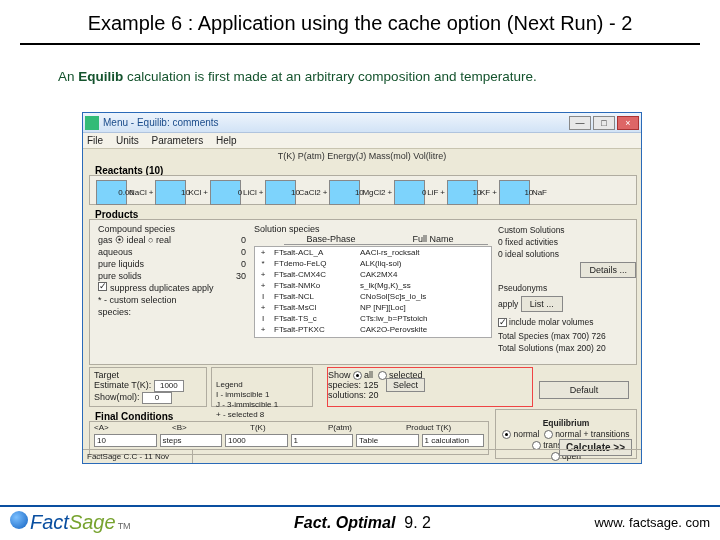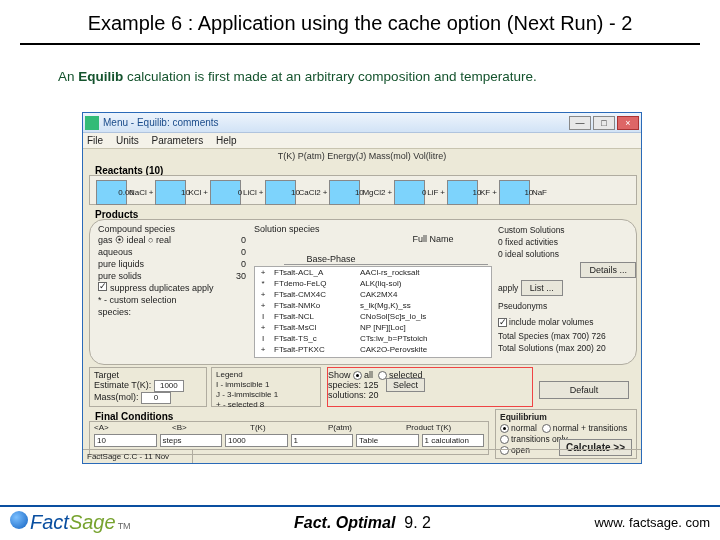--- a/index.html
+++ b/index.html
@@ -81,53 +81,53 @@
     position: absolute;
     border: 1px solid #b0aca0;
     background: #f1efe6;
   }
   
   .grp-react { left: 6px; top: 62px; width: 548px; height: 30px; }
   .react-row { display: flex; align-items: center; padding: 4px 6px; font-size: 9px; gap: 2px; }
   .react-row .amt { width: 22px; height: 25px; background: #7dd3fc; border: 1px solid #888; display: inline-flex; align-items: center; justify-content: center; font-size: 8px; padding-left: 29px; }
   .react-row .sp { font-size: 8px; }
   
-  .grp-prod { left: 6px; top: 106px; width: 548px; height: 146px; border-radius: 15px; }
+  .grp-prod { left: 6px; top: 106px; width: 548px; height: 146px; }
   .compound { position: absolute; left: 4px; top: 4px; width: 156px; font-size: 9px; }
   .compound .row { display: flex; justify-content: space-between; padding: 0 4px; line-height: 12px; }
   .compound .chk { width: 9px; height: 9px; border: 1px solid #666; background:#fff; display:inline-block; margin-right:3px; position:relative; }
   .compound .chk.on::after { content:"✓"; position:absolute; left:0; top:-3px; font-size:9px; }
   .soln { position: absolute; left: 164px; top: 4px; width: 238px; }
   .soln .hdr { display: flex; font-size: 9px; }
   .soln .hdr .c1 { width: 30px; }
-  .soln .hdr .c2 { width: 94px; text-align:center; border-bottom:1px solid #999;margin-top:20px; }
+  .soln .hdr .c2 { width: 94px; text-align:center; border-bottom:1px solid #999; }
   .soln .hdr .c3 { width: 110px; text-align:center; border-bottom:1px solid #999; }
   .soln-list { height: 92px; overflow: hidden; border: 1px solid #aaa; background:#fff; margin-top:1px; }
   .soln-list .srow { display:flex; font-size:8px; line-height:11px; }
   .soln-list .srow .m { width: 16px; text-align:center; }
   .soln-list .srow .b { width: 86px; padding-left:3px; }
   .soln-list .srow .f { flex:1; padding-left:3px; }
   .custom { position: absolute; left: 408px; top: 4px; width: 138px; font-size: 8.5px; line-height: 12px; }
   .custom .btn { border:1px solid #888; background:#e8e6da; display:inline-block; padding:1px 8px; margin-top:2px; font-size:9px; }
   .custom .chk { width:9px; height:9px; border:1px solid #666; background:#fff; display:inline-block; margin-right:2px; position:relative; vertical-align:middle;}
   .custom .chk.on::after{content:"✓"; position:absolute; left:0; top:-3px; font-size:9px;}
   .target { position: absolute; left: 6px; top: 254px; width: 118px; height: 40px; border:1px solid #b0aca0; padding:2px 4px; font-size:9px; }
   .target .fld { width:30px; height:12px; background:#fff; border:1px solid #888; display:inline-block; font-size:8px; text-align:center; }
-  .legend { position:absolute; left:128px; top:254px; width:110px; height:40px; border:1px solid #b0aca0; padding:2px 4px; font-size:8px; line-height:10px; }
+  .legend { position:absolute; left:128px; top:254px; width:102px; height:40px; border:1px solid #b0aca0; padding:12px 4px; font-size:8px; line-height:10px; }
   .show { position:absolute; left:244px; top:254px; width:206px; height:40px; border:1px solid #ef4444; padding:2px 0; font-size:9px; }
   .radio { width:9px; height:9px; border:1px solid #666; border-radius:50%; background:#fff; display:inline-block; margin-right:2px; position:relative; vertical-align:middle;}
   .radio.on::after{content:""; position:absolute; left:2px; top:2px; width:3px; height:3px; background:#000; border-radius:50%;}
   .dflt { position:absolute; left:456px; top:268px; width:90px; height:18px; border:1px solid #888; background:#e8e6da; display:flex; align-items:center; justify-content:center; font-size:9px; }
   
   .final { position:absolute; left:6px; top:308px; width:400px; height:34px; border:1px solid #b0aca0; font-size:9px; }
   .final .hdr { display:flex; font-size:8px; padding:1px 4px; }
   .final .hdr span { flex:1; }
   .final .row { display:flex; padding:1px 4px; align-items:center; gap:3px;}
   .final .cell { background:#fff; border:1px solid #888; height:13px; flex:1; font-size:8px; display:flex; align-items:center; padding-left:2px;}
-  .equil { position:absolute; left:412px; top:296px; width:142px; height:50px; border:1px solid #b0aca0; padding:2px 4px; font-size:8.5px; line-height:11px; }
+  .equil { position:absolute; left:412px; top:296px; width:142px; height:50px; border:1px solid #b0aca0; padding:8px 4px; font-size:8.5px; line-height:11px;text-align:center; }
   .calc-btn { position:absolute; right:4px; bottom:2px; border:1px solid #888; background:#e8e6da; padding:2px 6px; font-size:10px; font-weight:bold; }
   .statusbar { position:absolute; left:0; bottom:0; width:100%; height:14px; border-top:1px solid #b0aca0; display:flex; font-size:8px; align-items:center;gap:12px; }
   .statusbar .cell { border-right:1px solid #b0aca0; padding:0 4px; height:100%; display:flex; align-items:center; }
   .footer {
     position: absolute;
     left: 0; bottom: 6px;
     width: 720px;
     display: flex;
     align-items: center;
     border-top: 2px solid #0a4fa0;
@@ -288,32 +288,32 @@
             <span class="f">CAK2O-Perovskite</span>
           </div>
       </div>
     </div>
 
     <div class="custom">
       <div>Custom Solutions</div>
       <div>0  fixed activities</div>
       <div>0  ideal solutions</div>
       <div style="text-align:right;"><span class="btn">Details ...</span></div>
+      <div style="margin-top:4px;">Pseudonyms</div>
       <div><span>apply</span> <span class="btn">List ...</span></div>
-      <div style="margin-top:4px;">Pseudonyms</div>
       <div style="margin-top:4px;"><span class="chk on"></span><span>include molar volumes</span></div>
       <div style="margin-top:2px;"><span>Total Species (max 700)</span> <span>726</span></div>
       <div><span>Total Solutions (max 200)</span> <span>20</span></div>
     </div>
   </div>
 
   <div class="target">
     <div>Target</div>
     <div><span>Estimate T(K):</span> <span class="fld">1000</span></div>
-    <div><span>Mass(mol):</span> <span class="fld">0</span></div>
+    <div><span>Show(mol):</span> <span class="fld">0</span></div>
   </div>
 
   <div class="legend">
     <div>Legend</div>
     <div>I - immiscible 1</div>
     <div>J - 3-immiscible 1</div>
     <div>+ - selected  8</div>
   </div>
 
   <div class="show">

